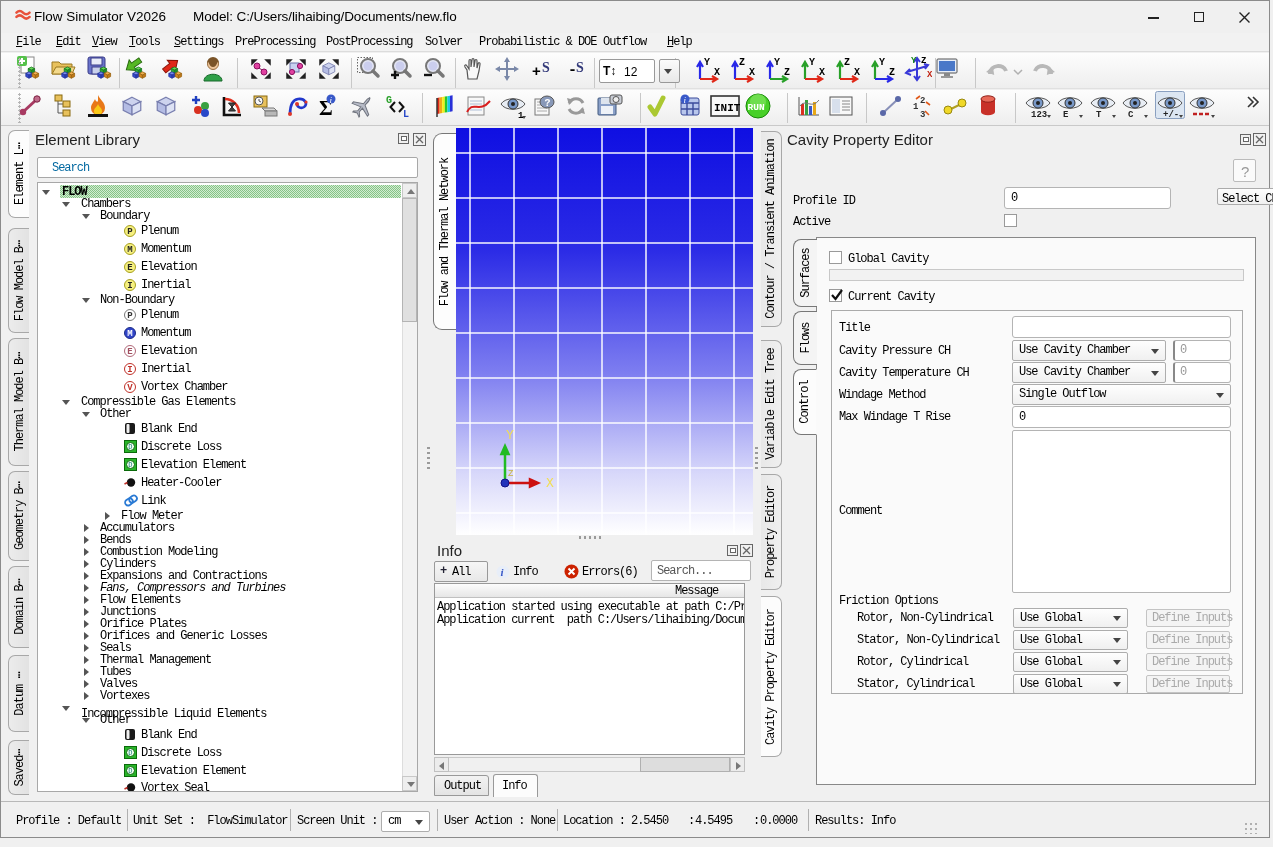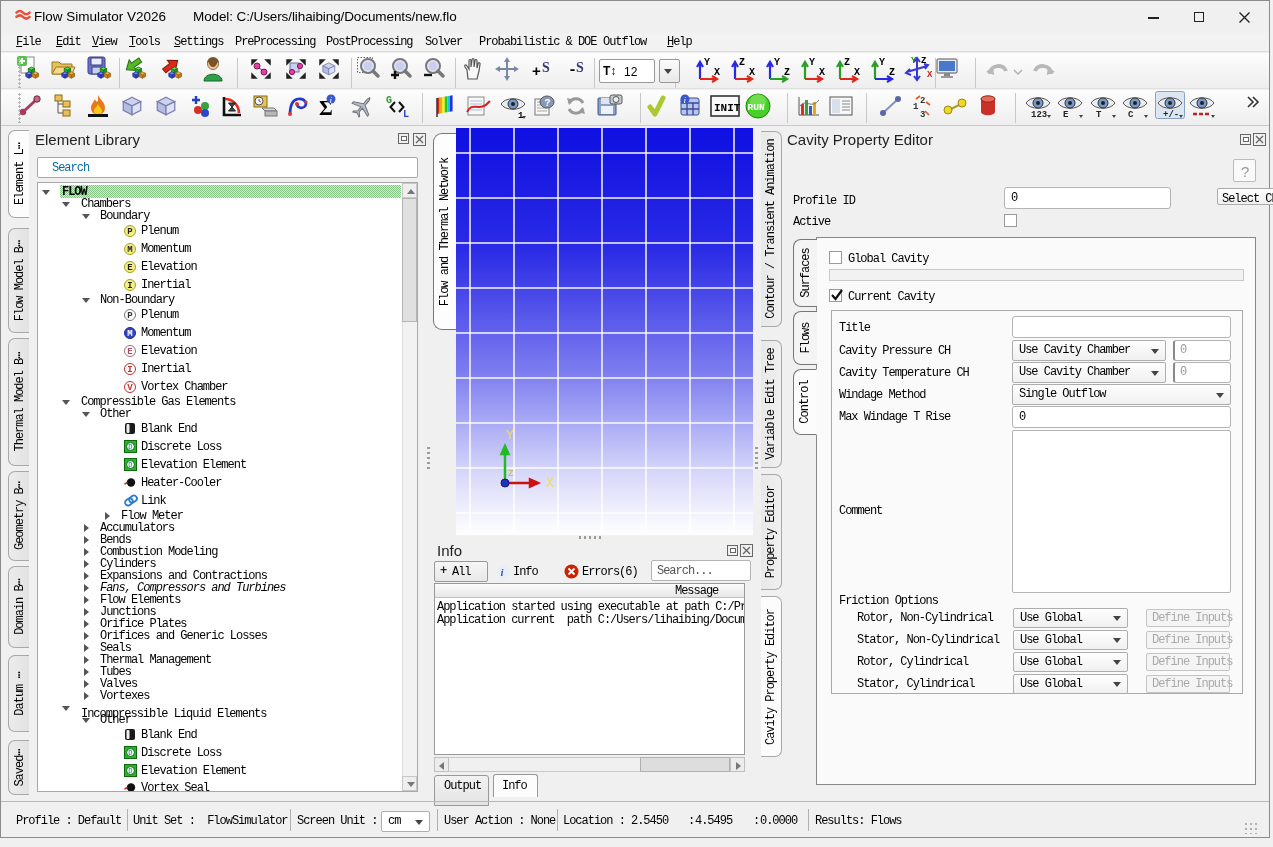--- a/index.html
+++ b/index.html
@@ -779,21 +779,21 @@
 <div class="a" style="left:437px;top:600px;white-space:nowrap;width:307px;overflow:hidden">Application started using executable at path C:/Progr</div>
 <div class="a" style="left:437px;top:613px;white-space:nowrap;width:307px;overflow:hidden">Application current&nbsp;&nbsp;path C:/Users/lihaibing/Document</div>
 <div class="a" style="left:434px;top:757px;width:311px;height:15px;background:#f0f0f0;border:1px solid #c8c8c8"></div>
 <div class="a" style="left:434px;top:757px;width:15px;height:15px;background:#ececec;border:1px solid #c0c0c0">
     <div style="position:absolute;left:4px;top:3.5px;width:0;height:0;border-top:4px solid transparent;border-bottom:4px solid transparent;border-right:5px solid #777"></div>
   </div>
 <div class="a" style="left:730px;top:757px;width:15px;height:15px;background:#ececec;border:1px solid #c0c0c0">
     <div style="position:absolute;left:5px;top:3.5px;width:0;height:0;border-top:4px solid transparent;border-bottom:4px solid transparent;border-left:5px solid #777"></div>
   </div>
 <div class="a" style="left:640px;top:757px;width:90px;height:15px;background:#ddd;border:1px solid #b0b0b0"></div>
-<div class="a" style="left:434px;top:775px;width:55px;height:31px;background:linear-gradient(#f2f2f2,#e4e4e4);border:1px solid #999;border-radius:3px 3px 0 0">
+<div class="a" style="left:434px;top:775px;width:55px;height:21px;background:linear-gradient(#f2f2f2,#e4e4e4);border:1px solid #999;border-radius:3px 3px 0 0">
     <span style="position:absolute;left:9px;top:3px">Output</span>
   </div>
 <div class="a" style="left:493px;top:774px;width:45px;height:23px;background:#fcfcfc;border:1px solid #999;border-bottom:none;border-radius:3px 3px 0 0">
     <span style="position:absolute;left:8px;top:4px">Info</span>
   </div>
 <div class="vtab vtabR" style="left:761px;top:131px;width:21px;height:196px;background:linear-gradient(90deg,#e8e8e8,#efefef)">
     <span>Contour / Transient Animation</span>
   </div>
 <div class="vtab vtabR" style="left:761px;top:340px;width:21px;height:128px;background:linear-gradient(90deg,#e8e8e8,#efefef)">
     <span>Variable Edit Tree</span>
@@ -908,21 +908,21 @@
 <div class="a" style="left:1px;top:801px;width:1268px;height:1px;background:#b8b8b8"></div>
 <div class="a" style="left:16px;top:814px">Profile : Default</div>
 <div class="a" style="left:133px;top:814px">Unit Set :&nbsp;&nbsp;FlowSimulator</div>
 <div class="a" style="left:297px;top:814px">Screen Unit :</div>
 <div class="a" style="left:444px;top:814px">User Action : None</div>
 <div class="a" style="left:563px;top:814px">Location : 2.5450</div>
 <div class="a" style="left:688px;top:814px">:</div>
 <div class="a" style="left:695px;top:814px">4.5495</div>
 <div class="a" style="left:753px;top:814px">:</div>
 <div class="a" style="left:760px;top:814px">0.0000</div>
-<div class="a" style="left:815px;top:814px">Results: Flows</div>
+<div class="a" style="left:815px;top:814px">Results: Info</div>
 <div class="a" style="left:127px;top:809px;width:1px;height:22px;background:#b0b0b0"></div>
 <div class="a" style="left:290px;top:809px;width:1px;height:22px;background:#b0b0b0"></div>
 <div class="a" style="left:437px;top:809px;width:1px;height:22px;background:#b0b0b0"></div>
 <div class="a" style="left:557px;top:809px;width:1px;height:22px;background:#b0b0b0"></div>
 <div class="a" style="left:808px;top:809px;width:1px;height:22px;background:#b0b0b0"></div>
 <div class="combo" style="left:381px;top:811px;width:49px;height:21px;background:#fff">
     <span style="position:absolute;left:6px;top:2px">cm</span>
     <span class="ca"></span>
   </div>
 <div class="a" style="left:427px;top:446px;width:3px;height:26px;background-image:radial-gradient(circle at 1.5px 2px,#9a9a9a 1.2px,transparent 1.4px);background-size:3px 5px"></div>

